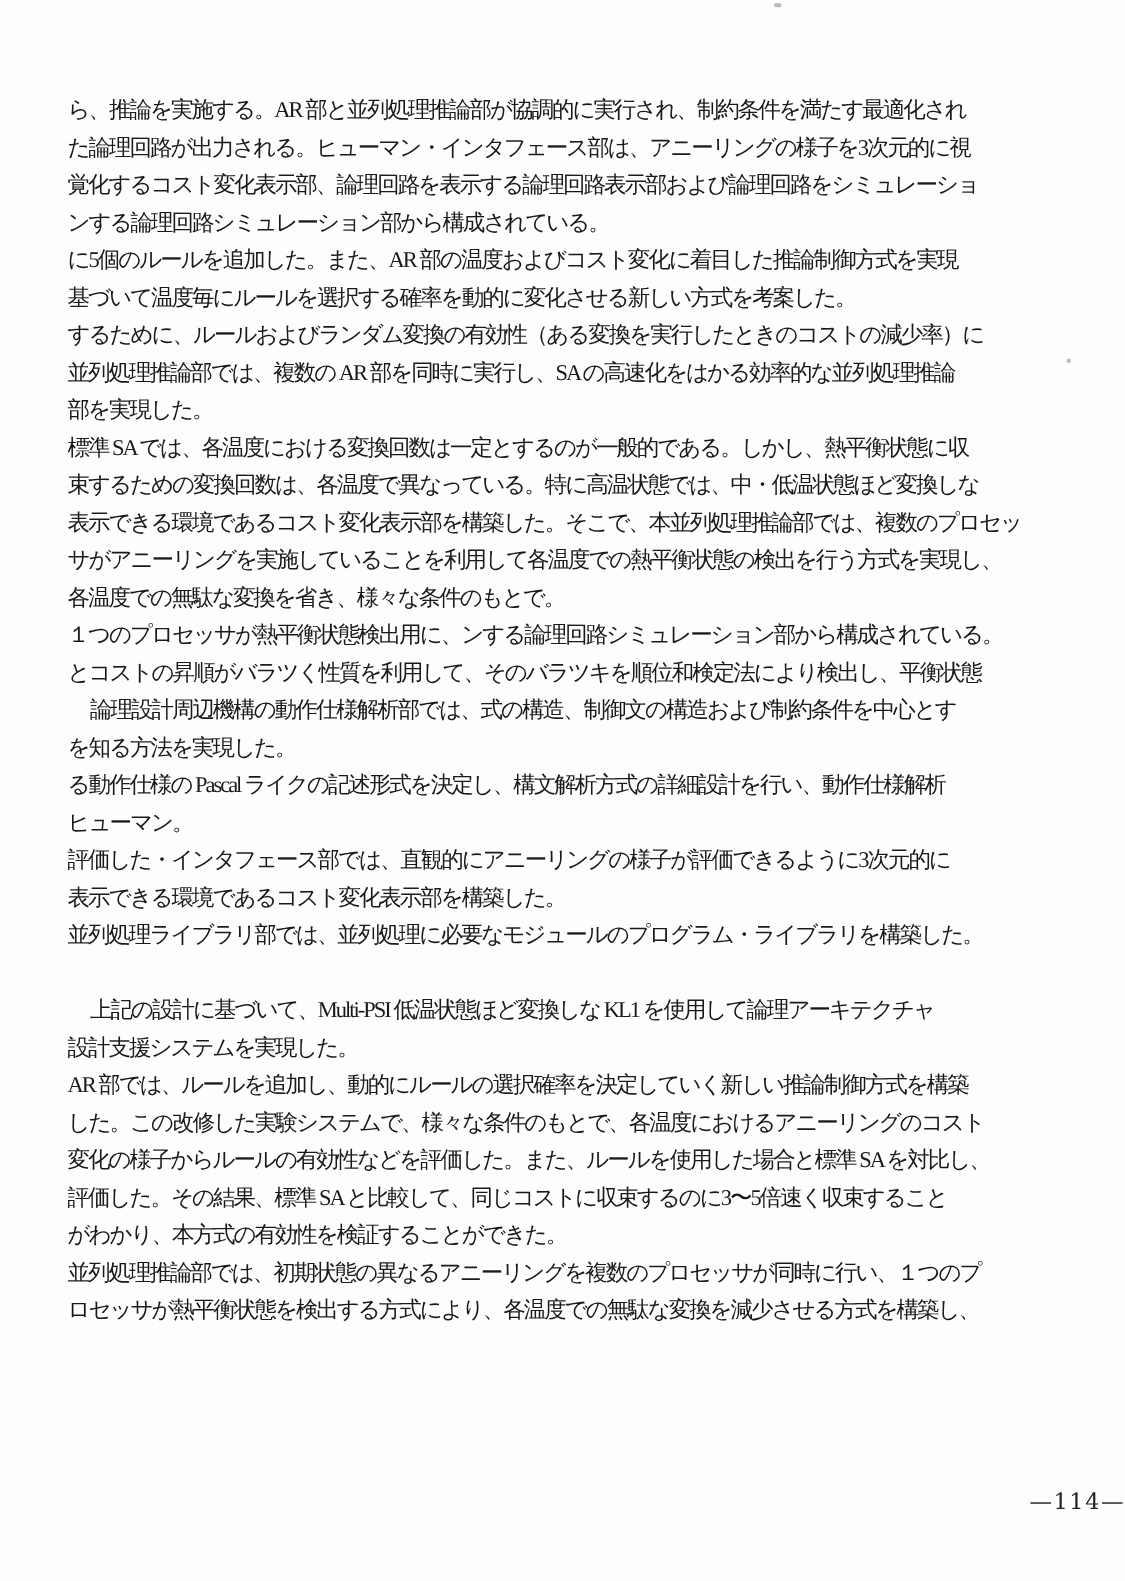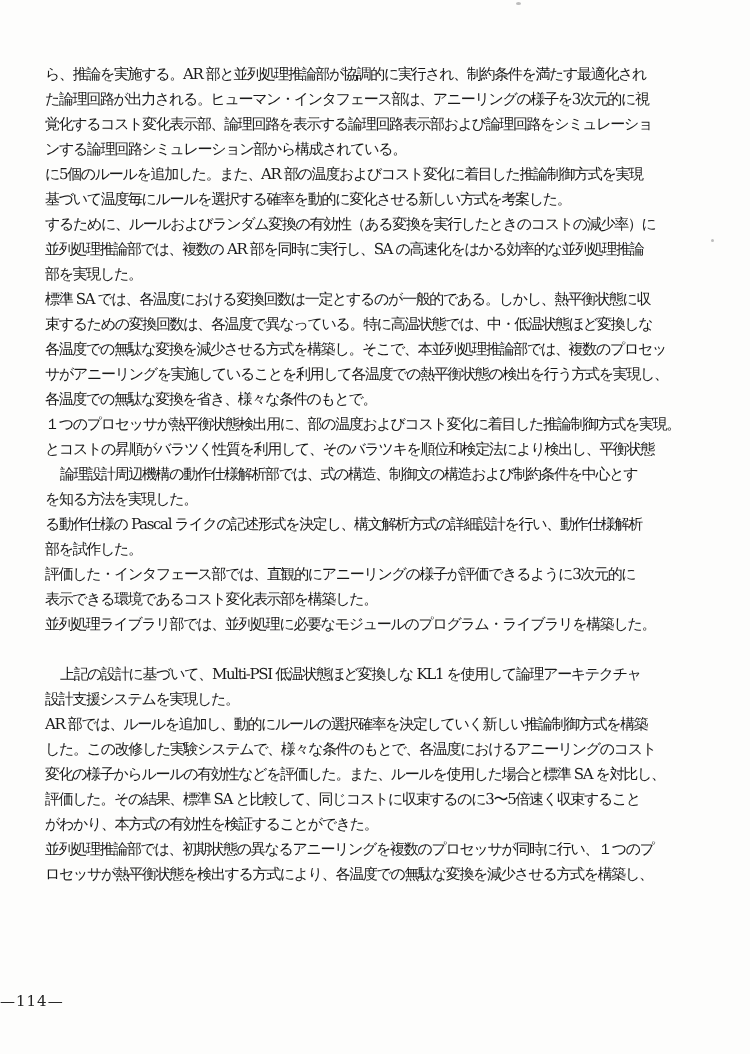--- a/index.html
+++ b/index.html
@@ -22,33 +22,34 @@
     width: 608px;
   }
   .line {
     height: 25px;
     line-height: 25px;
     font-size: 15px;
     letter-spacing: -1.35px;
     white-space: nowrap;
     color: #191919;
     text-rendering: geometricPrecision;
+    font-family: Liberation Serif, serif;
   }
   .line.indent {
     padding-left: 15px;
   }
   .line.blank {
     height: 25px;
   }
   .page-number {
     position: absolute;
     left: 0;
     top: 992px;
     width: 750px;
-    text-align: left;
+    text-align: right;
     font-size: 15px;
     letter-spacing: 1px;
     color: #222;
   }
   .speck {
     position: absolute;
     background: #9a9a9a;
     border-radius: 50%;
     opacity: 0.65;
   }
@@ -66,29 +67,29 @@
       <div class="line">た論理回路が出力される。ヒューマン・インタフェース部は、アニーリングの様子を3次元的に視</div>
       <div class="line">覚化するコスト変化表示部、論理回路を表示する論理回路表示部および論理回路をシミュレーショ</div>
       <div class="line">ンする論理回路シミュレーション部から構成されている。</div>
       <div class="line">に5個のルールを追加した。また、AR 部の温度およびコスト変化に着目した推論制御方式を実現</div>
       <div class="line">基づいて温度毎にルールを選択する確率を動的に変化させる新しい方式を考案した。</div>
       <div class="line">するために、ルールおよびランダム変換の有効性（ある変換を実行したときのコストの減少率）に</div>
       <div class="line">並列処理推論部では、複数の AR 部を同時に実行し、SA の高速化をはかる効率的な並列処理推論</div>
       <div class="line">部を実現した。</div>
       <div class="line">標準 SA では、各温度における変換回数は一定とするのが一般的である。しかし、熱平衡状態に収</div>
       <div class="line">束するための変換回数は、各温度で異なっている。特に高温状態では、中・低温状態ほど変換しな</div>
-      <div class="line">各温度での無駄な変換を減少させる方式を構築し。そこで、本並列処理推論部では、複数のプロセッ</div>
+      <div class="line">表示できる環境であるコスト変化表示部を構築した。そこで、本並列処理推論部では、複数のプロセッ</div>
       <div class="line">サがアニーリングを実施していることを利用して各温度での熱平衡状態の検出を行う方式を実現し、</div>
       <div class="line">各温度での無駄な変換を省き、様々な条件のもとで。</div>
-      <div class="line">１つのプロセッサが熱平衡状態検出用に、部の温度およびコスト変化に着目した推論制御方式を実現。</div>
+      <div class="line">１つのプロセッサが熱平衡状態検出用に、ンする論理回路シミュレーション部から構成されている。</div>
       <div class="line">とコストの昇順がバラツく性質を利用して、そのバラツキを順位和検定法により検出し、平衡状態</div>
       <div class="line indent">論理設計周辺機構の動作仕様解析部では、式の構造、制御文の構造および制約条件を中心とす</div>
       <div class="line">を知る方法を実現した。</div>
       <div class="line">る動作仕様の Pascal ライクの記述形式を決定し、構文解析方式の詳細設計を行い、動作仕様解析</div>
-      <div class="line">部を試作した。</div>
+      <div class="line">ヒューマン。</div>
       <div class="line">評価した・インタフェース部では、直観的にアニーリングの様子が評価できるように3次元的に</div>
       <div class="line">表示できる環境であるコスト変化表示部を構築した。</div>
       <div class="line">並列処理ライブラリ部では、並列処理に必要なモジュールのプログラム・ライブラリを構築した。</div>
       <div class="line blank"></div>
       <div class="line indent">上記の設計に基づいて、Multi-PSI 低温状態ほど変換しな KL1 を使用して論理アーキテクチャ</div>
       <div class="line">設計支援システムを実現した。</div>
       <div class="line">AR 部では、ルールを追加し、動的にルールの選択確率を決定していく新しい推論制御方式を構築</div>
       <div class="line">した。この改修した実験システムで、様々な条件のもとで、各温度におけるアニーリングのコスト</div>
       <div class="line">変化の様子からルールの有効性などを評価した。また、ルールを使用した場合と標準 SA を対比し、</div>
       <div class="line">評価した。その結果、標準 SA と比較して、同じコストに収束するのに3〜5倍速く収束すること</div>

